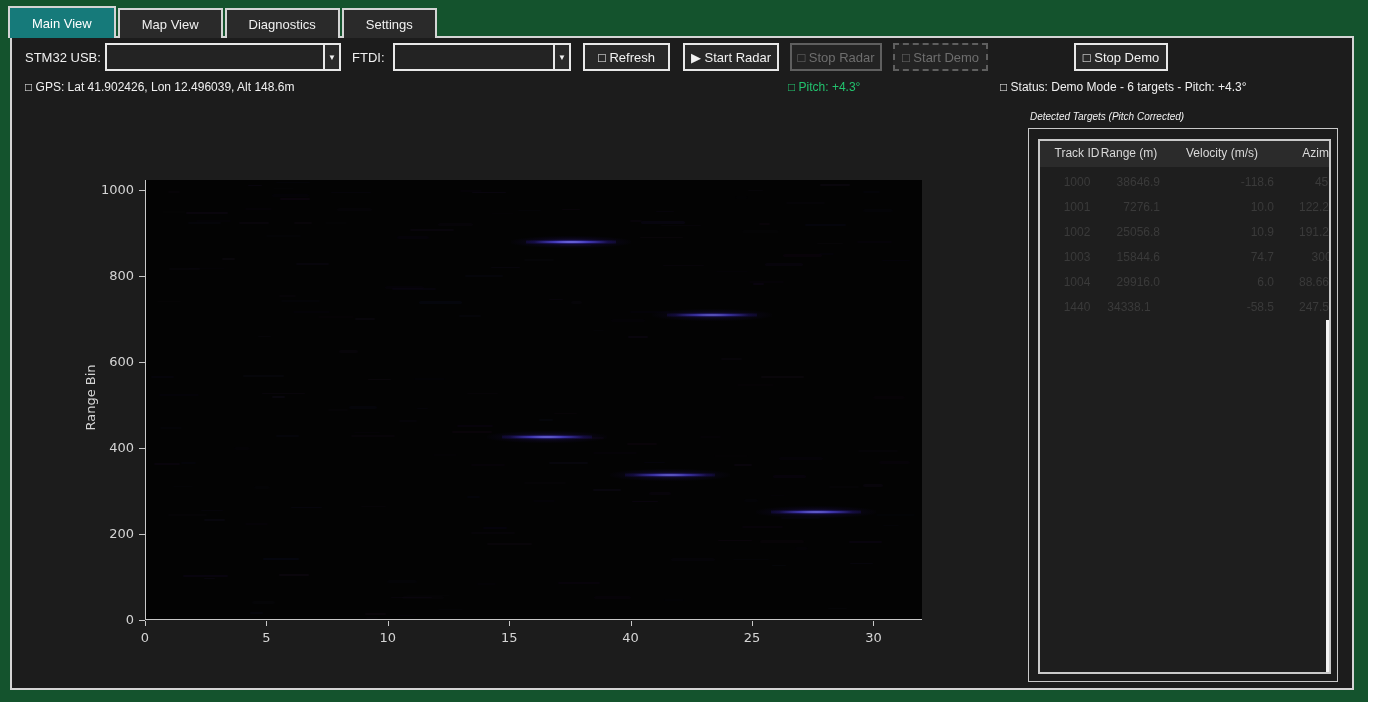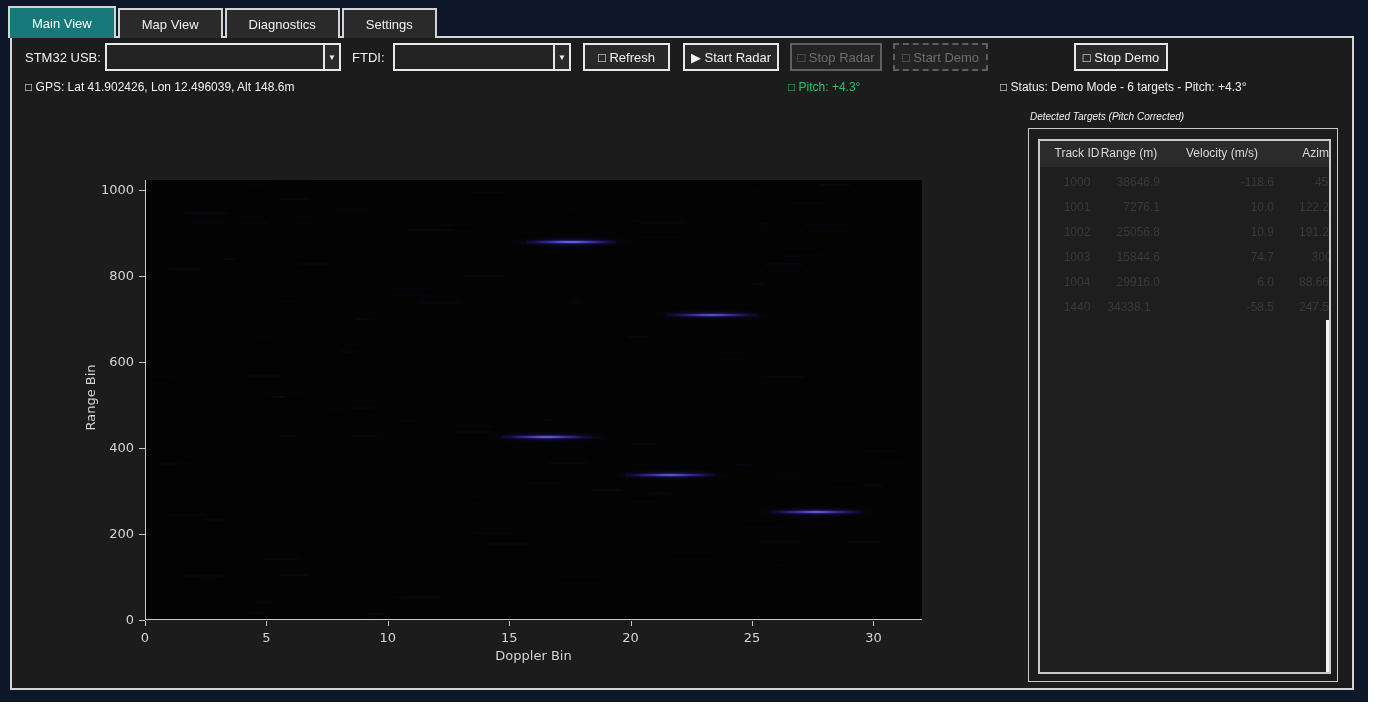--- a/index.html
+++ b/index.html
@@ -1,18 +1,18 @@
 <!DOCTYPE html>
 <html><head>
 <meta charset="utf-8">
 <style>
   * { margin:0; padding:0; box-sizing:border-box; }
   html,body { width:1380px; height:716px; background:#ffffff; overflow:hidden;
               font-family:"Liberation Sans", sans-serif; }
-  #app { position:absolute; left:0; top:0; width:1368px; height:702px; background:#0f172a; }
+  #app { position:absolute; left:0; top:0; width:1368px; height:702px; background:#14532d; }
 
   
   .tabstrip { position:absolute; left:8px; top:6px; height:30px; display:flex; z-index:5; }
   .tab { height:30px; margin-top:2px; padding:0 22px; display:flex; align-items:center;
          background:#2a2a2a; border:2px solid #d4d4d4; border-bottom:none;
          color:#f0f0f0; font-size:13px; cursor:default; margin-right:2px; }
   .tab.active { background:#167a7a; color:#ffffff; height:32px; margin-top:0; }
 
   .tabpage { position:absolute; left:10px; top:36px; width:1344px; height:654px;
              border:2px solid #d4d4d4; background:#1c1c1c; }
@@ -286,39 +286,38 @@
   <div id="ticks">
       <div class="xtick" style="left: 145px;"></div>
       <div class="xticklabel" style="left: 145px;">0</div>
       <div class="xtick" style="left: 266.406px;"></div>
       <div class="xticklabel" style="left: 266.406px;">5</div>
       <div class="xtick" style="left: 387.812px;"></div>
       <div class="xticklabel" style="left: 387.812px;">10</div>
       <div class="xtick" style="left: 509.219px;"></div>
       <div class="xticklabel" style="left: 509.219px;">15</div>
       <div class="xtick" style="left: 630.625px;"></div>
-      <div class="xticklabel" style="left: 630.625px;">20</div>
+      <div class="xticklabel" style="left: 630.625px;">40</div>
       <div class="xtick" style="left: 752.031px;"></div>
       <div class="xticklabel" style="left: 752.031px;">25</div>
       <div class="xtick" style="left: 873.438px;"></div>
       <div class="xticklabel" style="left: 873.438px;">30</div>
       <div class="ytick" style="top: 620px;"></div>
       <div class="yticklabel" style="left: 86px; top: 620px;">0</div>
       <div class="ytick" style="top: 533.978px;"></div>
       <div class="yticklabel" style="left: 86px; top: 533.978px;">200</div>
       <div class="ytick" style="top: 447.957px;"></div>
       <div class="yticklabel" style="left: 86px; top: 447.957px;">400</div>
       <div class="ytick" style="top: 361.935px;"></div>
       <div class="yticklabel" style="left: 86px; top: 361.935px;">600</div>
       <div class="ytick" style="top: 275.914px;"></div>
       <div class="yticklabel" style="left: 86px; top: 275.914px;">800</div>
       <div class="ytick" style="top: 189.892px;"></div>
       <div class="yticklabel" style="left: 86px; top: 189.892px;">1000</div>
     </div>
-  <div id="xlabel" class="axis-label">Doppler Bin</div>
   <div id="ylabel" class="axis-label">Range Bin</div>
 
   <div class="panel-title">Detected Targets (Pitch Corrected)</div>
   <div class="groupbox">
     <div id="targets-table">
       <div class="thead">
           <div class="th" style="left: 6px; width: 62px; ">Track ID</div>
           <div class="th" style="left: 58px; width: 62px; text-align: center;">Range (m)</div>
           <div class="th" style="left: 130px; width: 104px; text-align: center;">Velocity (m/s)</div>
           <div class="th" style="left: 234px; width: 100px; text-align: center;">Azimuth</div>

